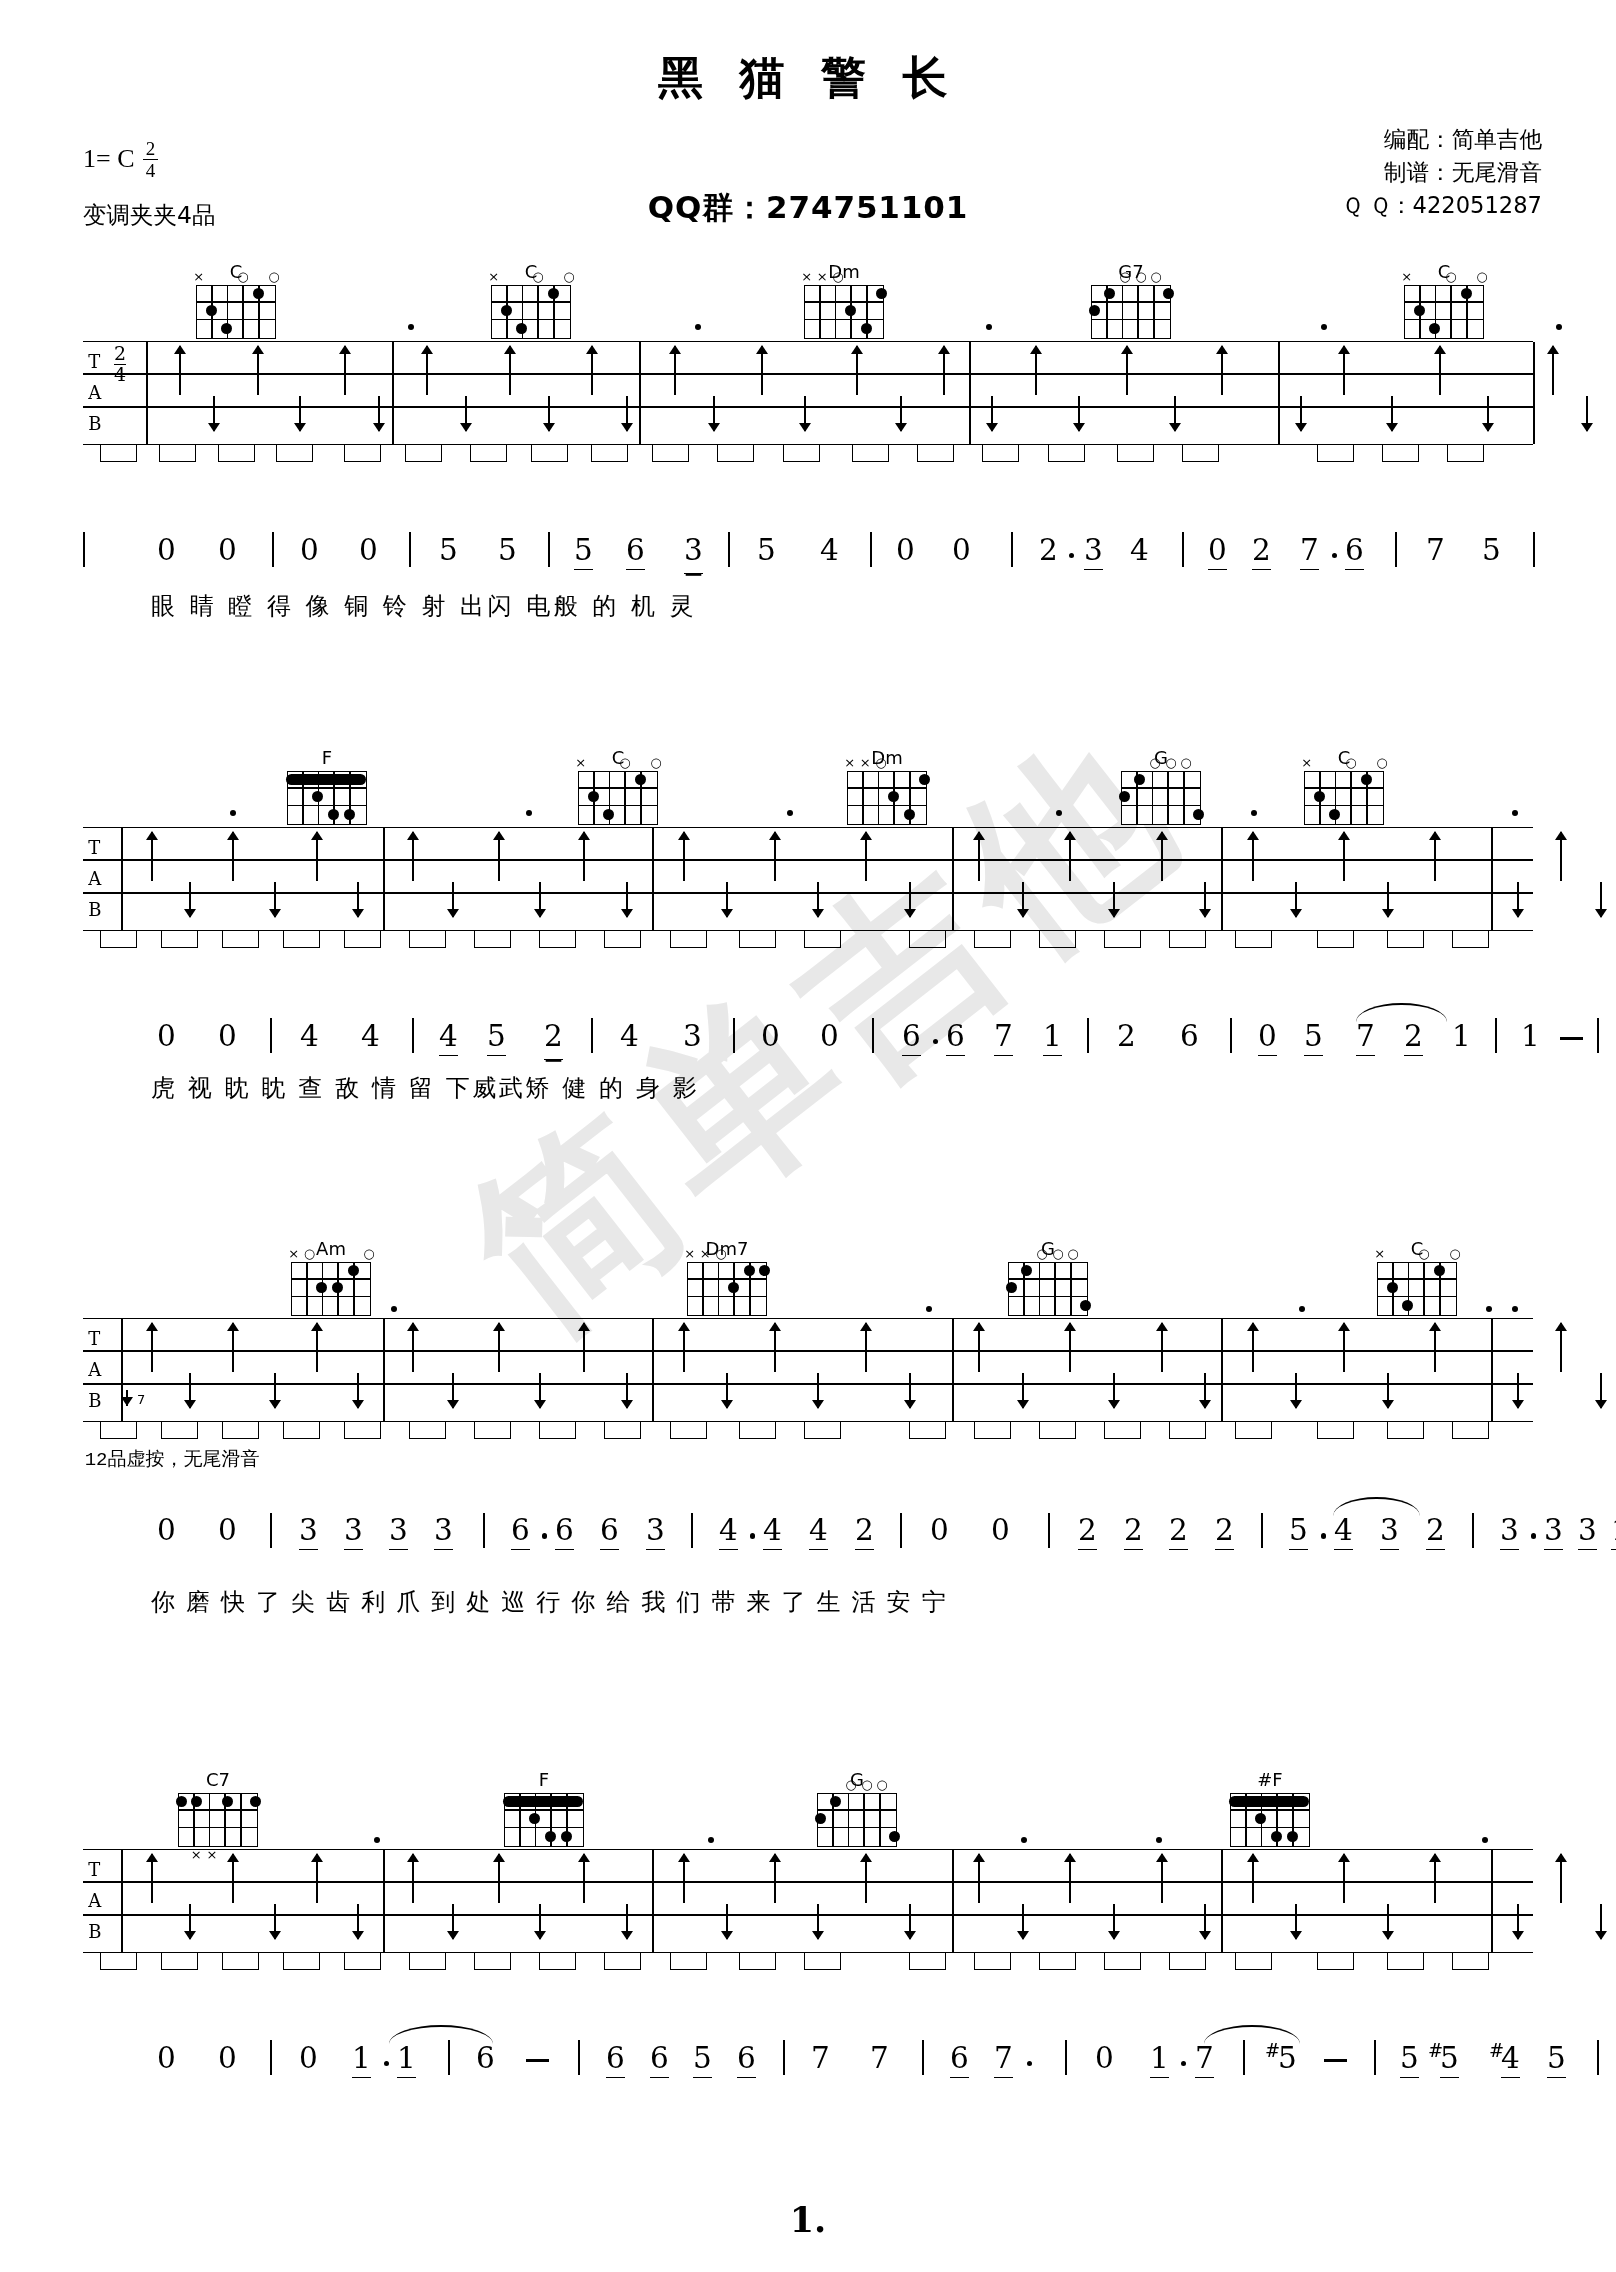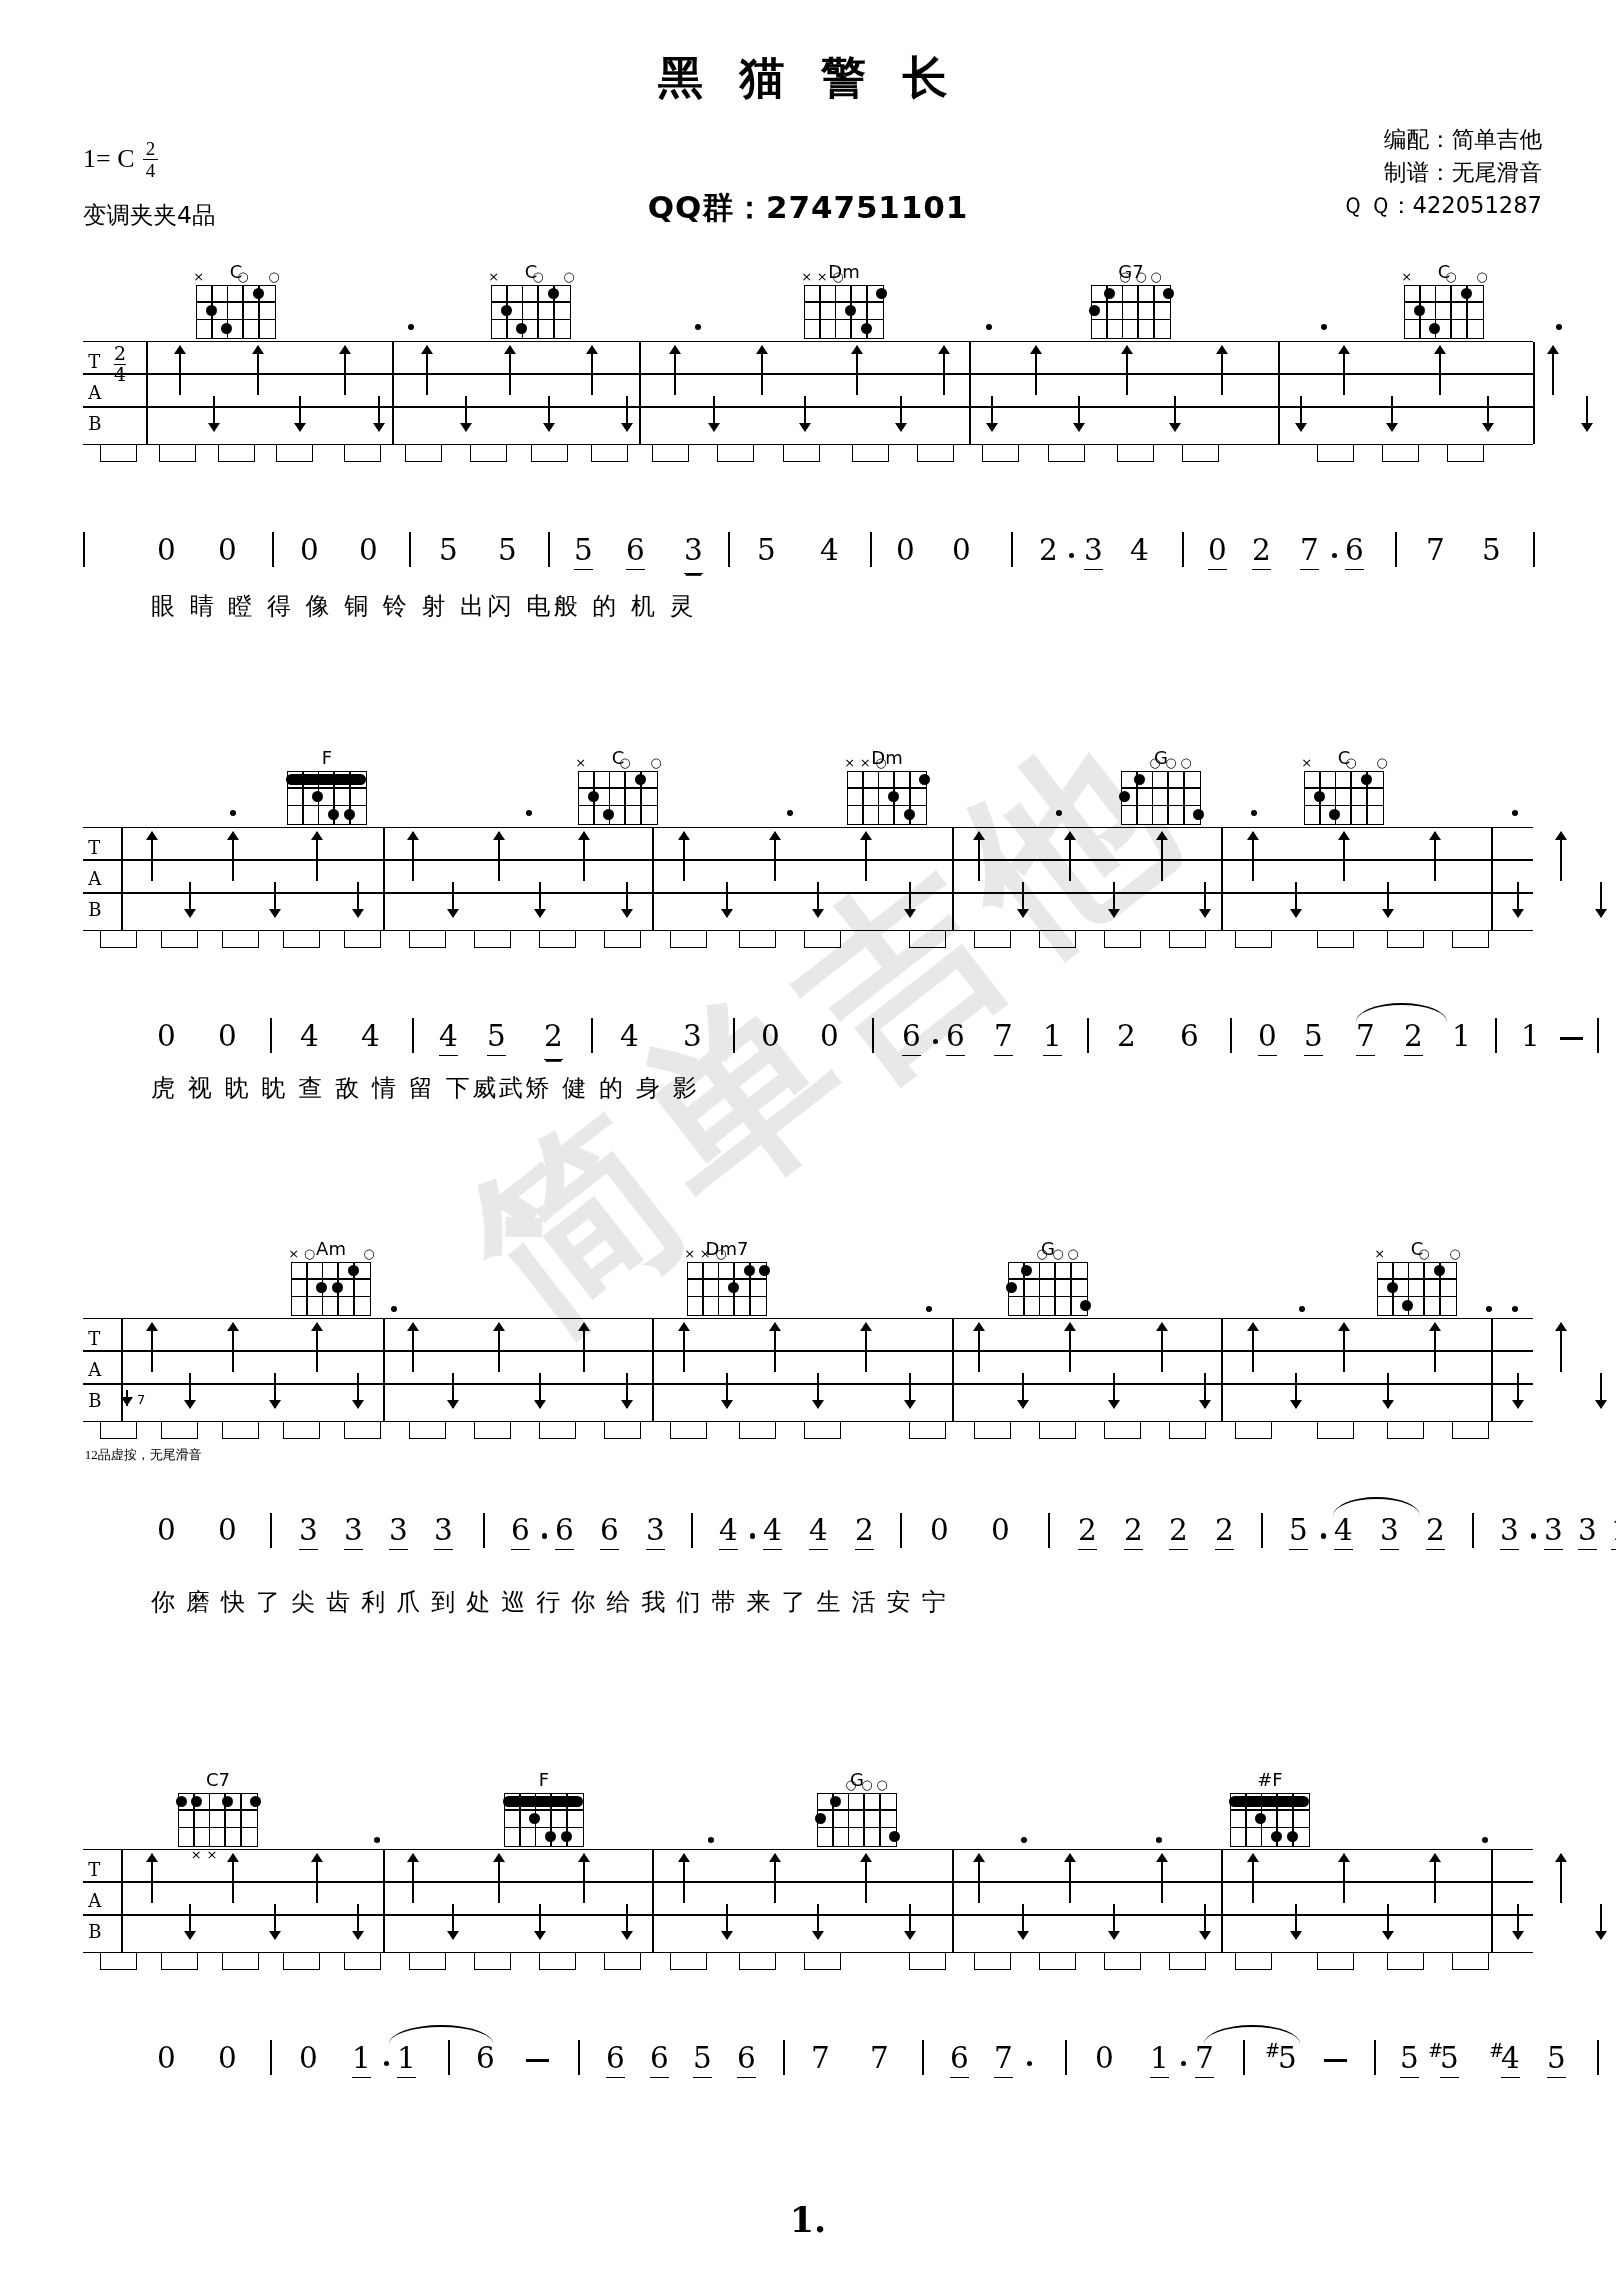--- a/index.html
+++ b/index.html
@@ -145,21 +145,21 @@
   .tie { position:absolute; width:52px; height:19px; border-top:2.2px solid #000; border-radius:50%/100% 100% 0 0; }
   .sharp { position:absolute; font-size:18px; font-family:"DejaVu Serif", serif; }
 
   
   .lyrics { position:relative; margin:0 83px; height:37px; }
   .ly {
     position:absolute; font-size:24px; line-height:26px;
     font-family:"DejaVu Sans", sans-serif; white-space:nowrap;
   }
 
-  .note-text { position:absolute; font-size:13px; font-family:Liberation Serif, serif; }
+  .note-text { position:absolute; font-size:19px; font-family:Liberation Mono, monospace; }
 
   .pagenum {
     position:absolute; bottom:33px; left:0; width:1616px; text-align:center;
     font-size:35px; font-weight:bold; font-family:"DejaVu Serif", serif;
   }
 </style>
 </head>
 <body>
 
 <div class="page">

